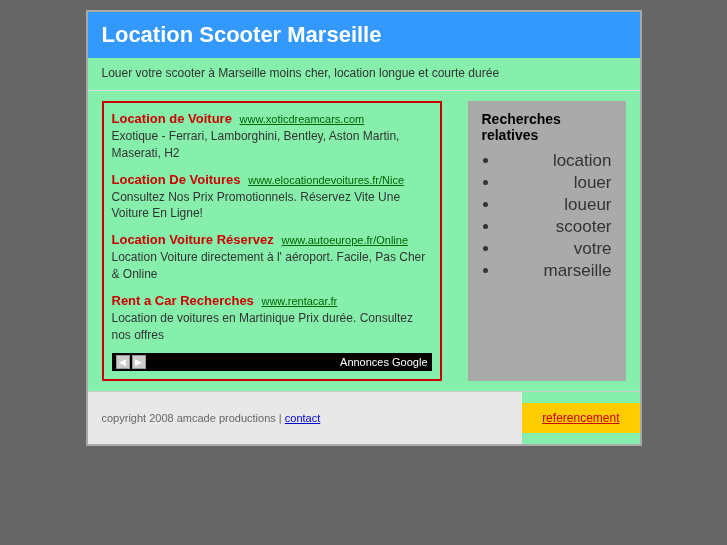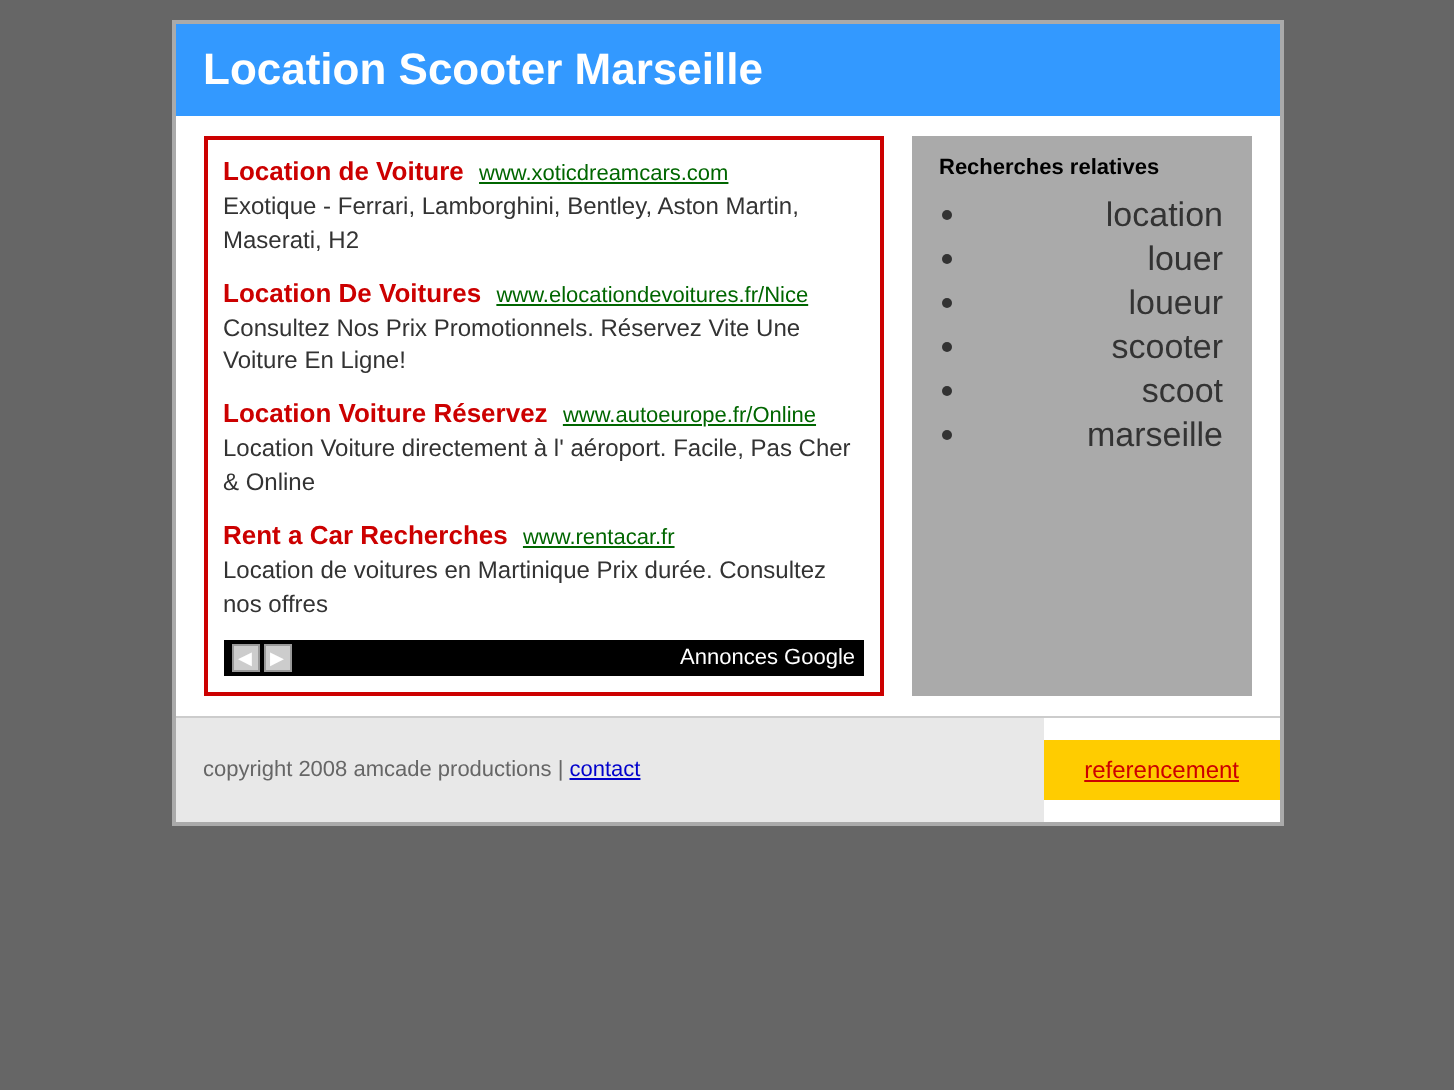--- a/index.html
+++ b/index.html
@@ -8,42 +8,42 @@
       font-size: 13px;
       background: #666;
       display: flex;
       justify-content: center;
       align-items: flex-start;
       min-height: 545px;
       padding: 10px;
     }
     .page-wrapper {
       width: 556px;
-      background: #ffffff;
+      background: #86efac;
       border: 2px solid #aaa;
     }
     .header {
       background: #3399ff;
       padding: 10px 14px;
     }
     .header h1 {
       color: #fff;
       font-size: 22px;
       font-weight: bold;
     }
     .subtitle-bar {
       padding: 8px 14px 10px;
       font-size: 12px;
       color: #333;
       border-bottom: 1px solid #ddd;
     }
     .main-content {
       display: flex;
       padding: 10px 14px;
-      gap: 14px;
+      gap: 26px;
     }
     .ads-box {
       width: 340px;
       flex-shrink: 0;
       border: 2px solid #cc0000;
       padding: 8px;
       position: relative;
     }
     .ad-item {
       margin-bottom: 10px;
@@ -94,21 +94,21 @@
     .google-label {
       font-size: 11px;
       color: #fff;
     }
     .sidebar {
       flex: 1;
       background: #aaa;
       padding: 10px 14px;
     }
     .sidebar h3 {
-      font-size: 11px;
+      font-size: 14px;
       font-weight: bold;
       color: #000;
       margin-bottom: 8px;
     }
     .sidebar ul {
       list-style: disc;
       padding-left: 18px;
     }
     .sidebar ul li {
       font-size: 17px;
@@ -144,20 +144,23 @@
   </style>
 </head>
 <body>
 
 <div class="page-wrapper">
 
   <div class="header">
     <h1>Location Scooter Marseille</h1>
   </div>
 
+  <div class="subtitle-bar">
+    <span>Louer votre scooter à Marseille moins cher, location longue et courte durée</span>
+  </div>
 
   <div class="main-content">
 
     <div class="ads-box">
       <div class="ad-item">
         <span class="ad-title">Location de Voiture</span>
         <a class="ad-url" href="#">www.xoticdreamcars.com</a>
         <div class="ad-desc">Exotique - Ferrari, Lamborghini, Bentley, Aston Martin, Maserati, H2</div>
       </div>
       <div class="ad-item">
@@ -184,21 +187,21 @@
       </div>
     </div>
 
     <div class="sidebar">
       <h3>Recherches relatives</h3>
       <ul>
         <li><span>location</span></li>
         <li><span>louer</span></li>
         <li><span>loueur</span></li>
         <li><span>scooter</span></li>
-        <li><span>scoot</span></li>
+        <li><span>votre</span></li>
         <li><span>marseille</span></li>
       </ul>
     </div>
   </div>
 
   <div class="footer">
     <div class="footer-left">
       <span>copyright 2008 amcade productions |</span>
       <a href="#">contact</a>
     </div>

